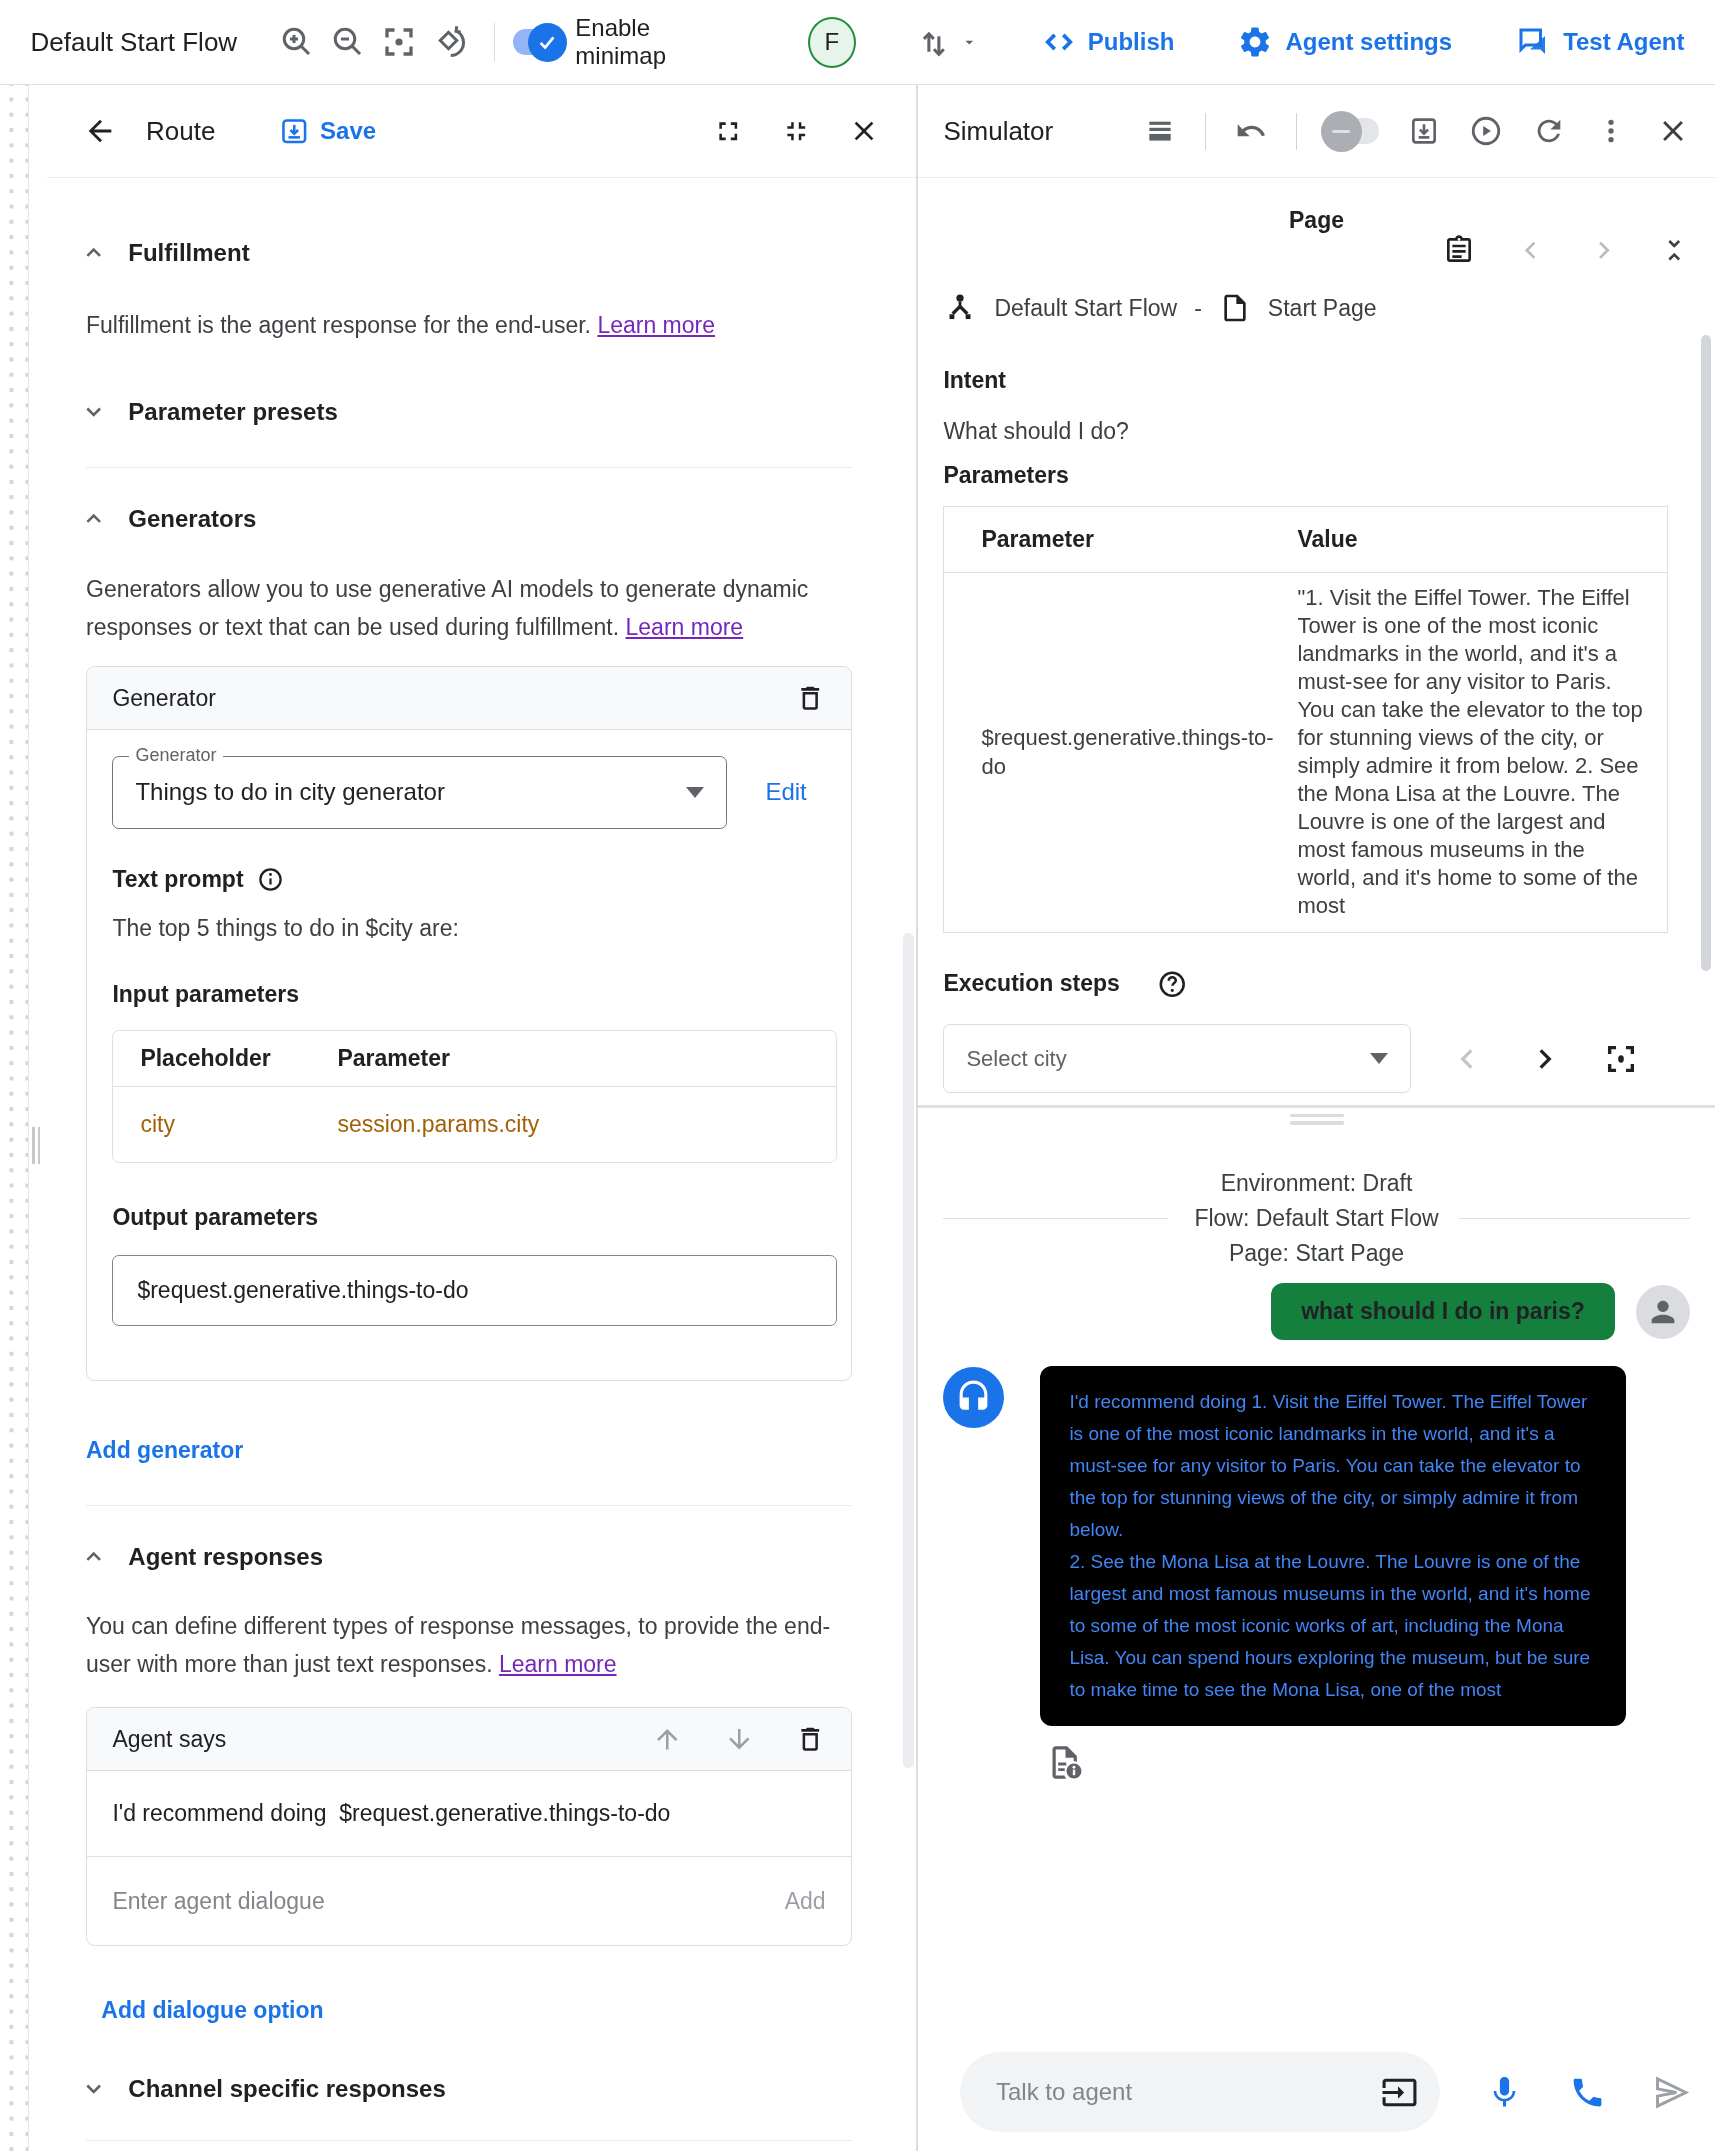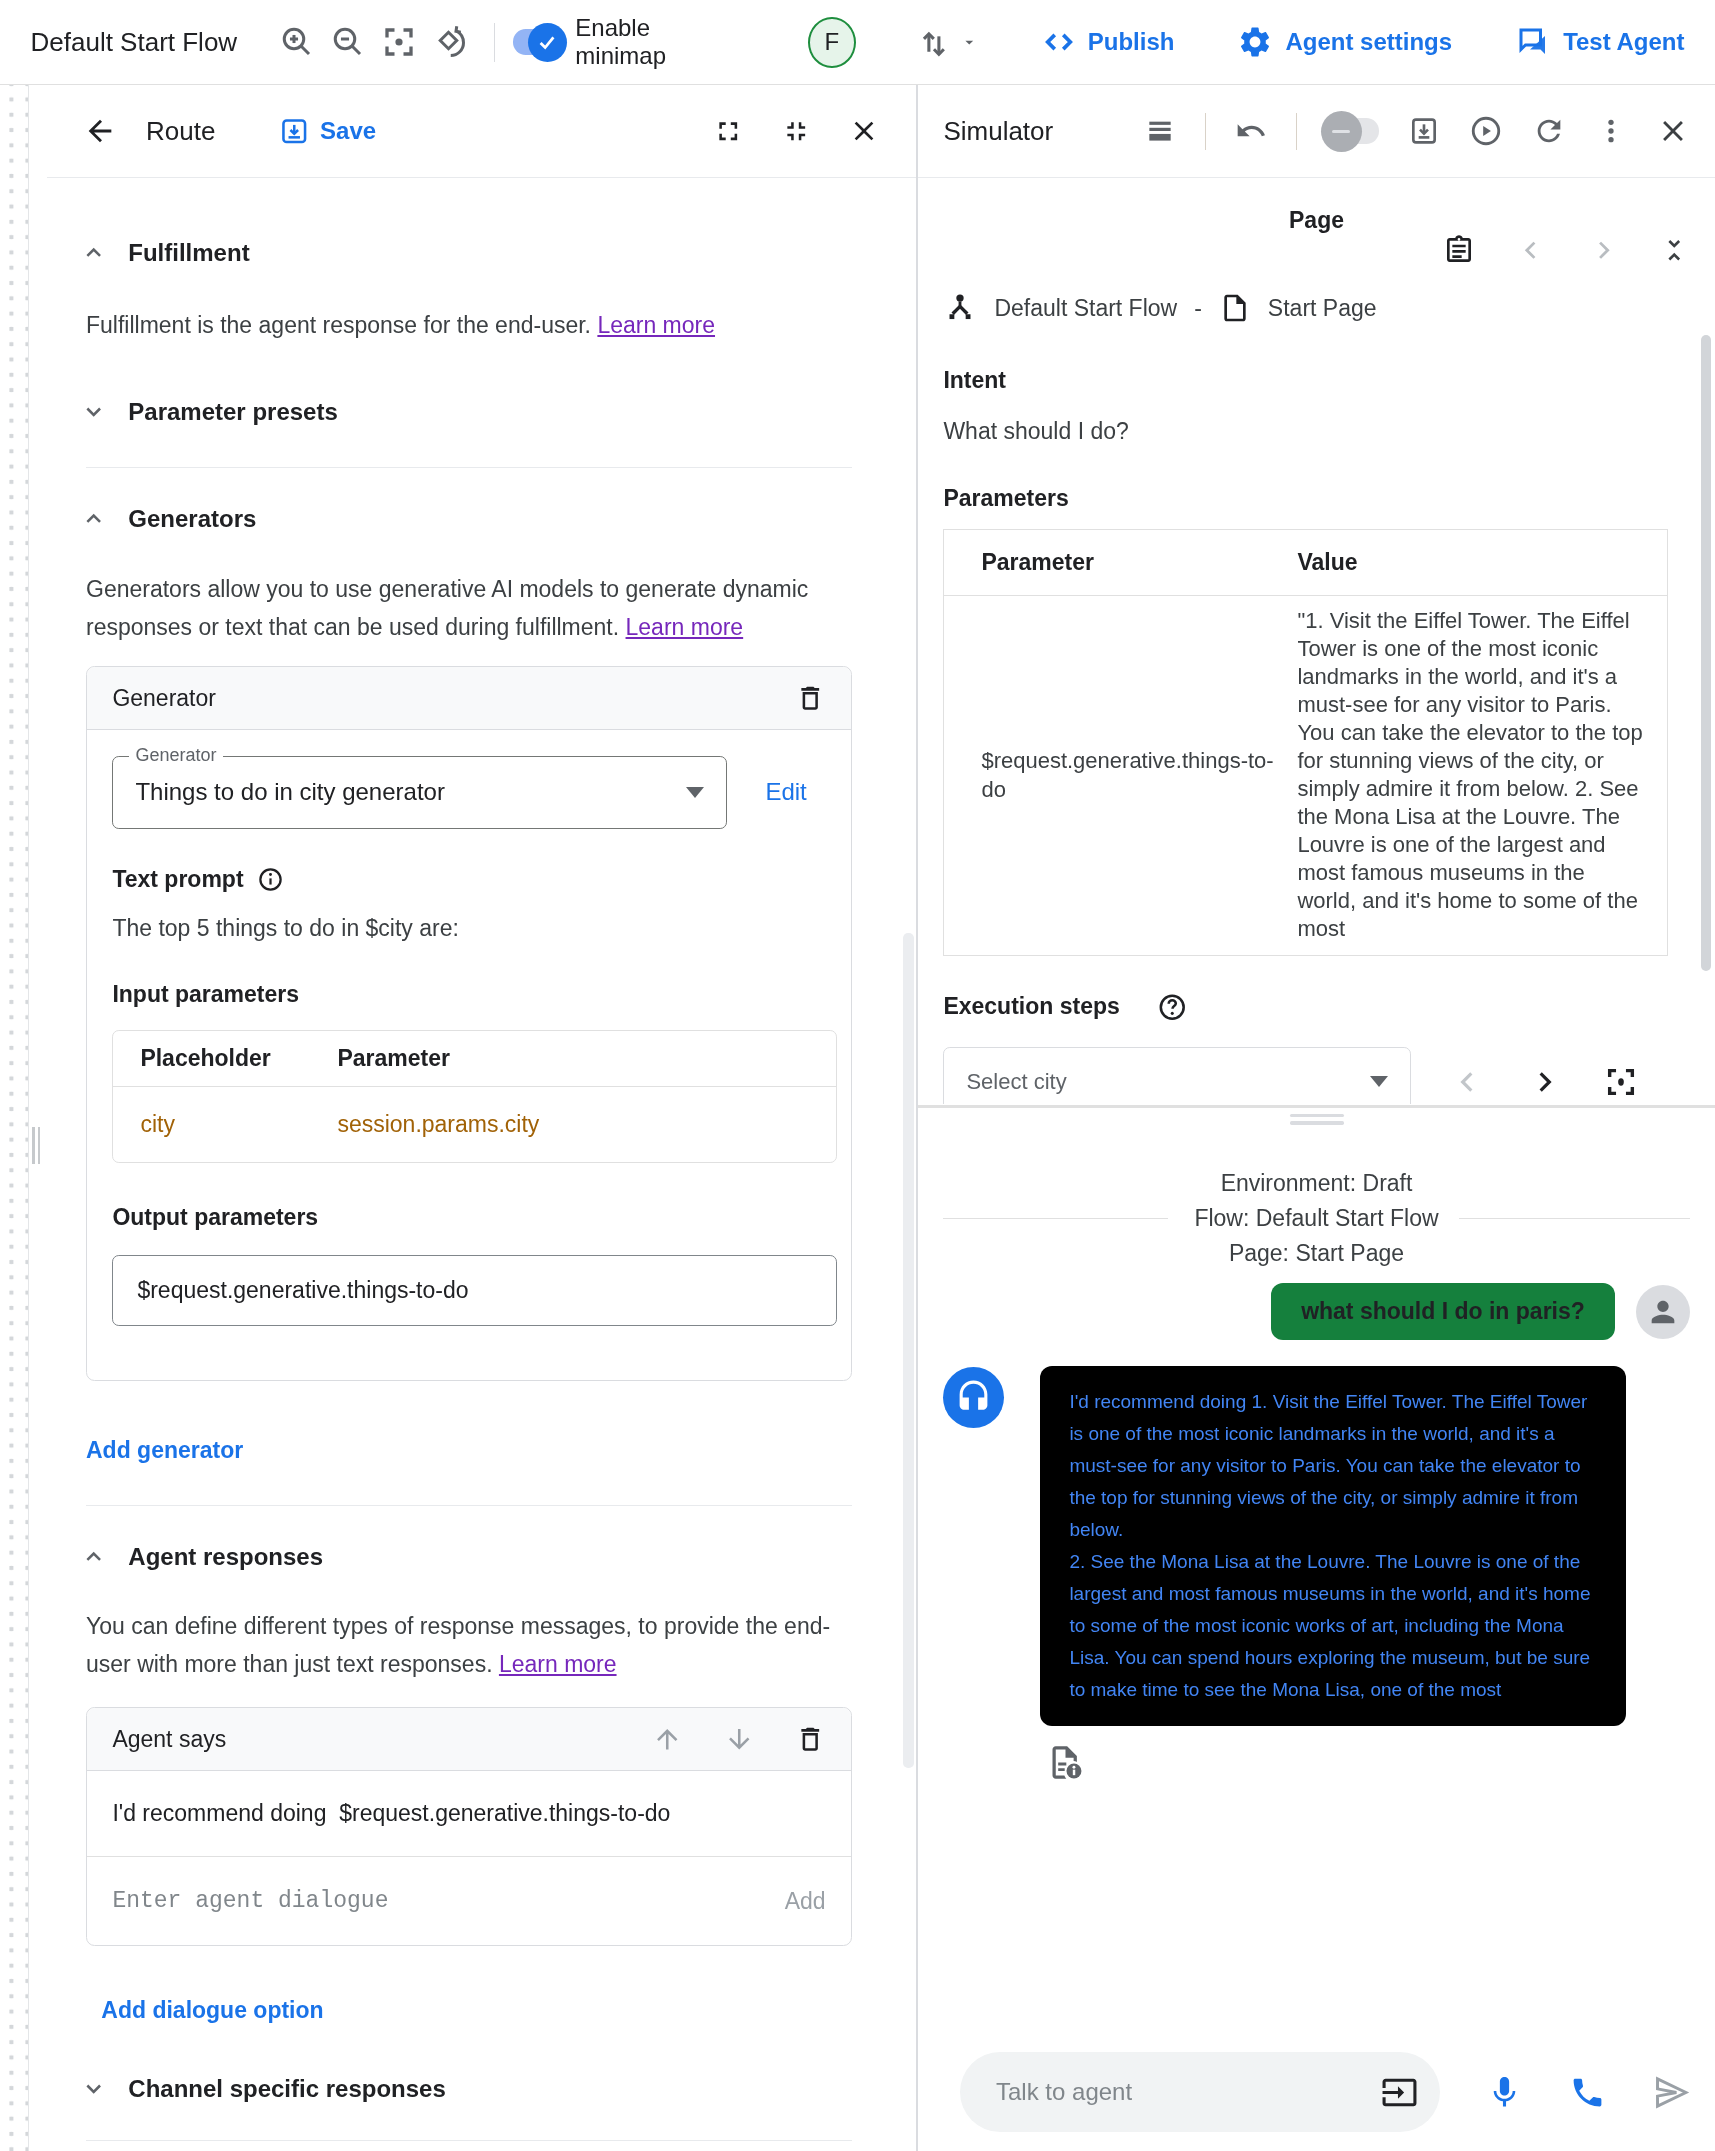--- a/index.html
+++ b/index.html
@@ -79,21 +79,21 @@
   .inp-table .c2 { flex:1; padding-left:27px; }
   .th { font-size:23px; font-weight:700; color:#202124; }
   .td { font-size:23px; color:#a16207; }
 
   .out-box { margin-top:24px; width:725px; height:71px; border:0.8px solid #80868b; border-radius:6.8px;
     display:flex; align-items:center; padding:0 24px; font-size:23px; color:#202124; }
 
   .says-msg { padding:29px 25.4px; font-size:23px; color:#202124; white-space:pre-wrap; border-bottom:0.8px solid #e0e0e0; }
   .dialogue-row { display:flex; align-items:center; padding:0 25.4px; height:88px; }
   .dialogue-input { flex:1; border:none; outline:none; font-size:23px; color:#3b82f6;
-    font-family:Liberation Mono, monospace; background:transparent; }
+    font-family:Liberation Sans, sans-serif; background:transparent; }
   .dialogue-input::placeholder { color:#80868b; }
   .add-disabled { color:#9aa0a6; font-size:23px; }
 
   
   #sim-panel { position:absolute; top:85px; left:917px; right:0; bottom:0; background:#fff;
     border-left:0.8px solid #dadce0; overflow:hidden; }
   #sim-header { height:93px; display:flex; align-items:center; padding:0 25.4px; border-bottom:0.8px solid #e8eaed; }
   #sim-title { font-size:26px; color:#202124; }
   .sh-icons { margin-left:auto; display:flex; align-items:center; gap:29px; color:#5f6368; }
   .sh-divider { width:0.8px; height:37px; background:#d9d2c8; }
@@ -103,21 +103,21 @@
   .toggle-off .minus { width:18.6px; height:3.4px; background:#dfe1e5; border-radius:1.7px; }
 
   #sim-upper { position:absolute; top:93px; left:0; right:0; height:926px; overflow:hidden; padding:29px 25.4px 0; }
   #sim-scroll { position:absolute; right:4.2px; top:157px; width:10.2px; height:636px; border-radius:5.1px; background:#d2d5d9; }
   .sim-label-row { display:flex; align-items:center;flex-direction:column; }
   .sim-label { font-size:23px; font-weight:700; color:#202124; }
   .page-icons { margin-left:auto; display:flex; align-items:center; gap:41px; color:#5f6368; }
   .page-row { display:flex; align-items:center; gap:17px; margin-top:25.4px; font-size:23px; color:#3c4043; }
   .intent-label { margin-top:42px; }
   .intent-value { font-size:23px; color:#3c4043; margin-top:24px; }
-  .params-label { margin-top:40px; }
+  .params-label { margin-top:17px; }
 
   .param-table { margin-top:17px; width:725px; border:0.8px solid #e0e0e0; }
   .param-table .thead { display:flex; height:66px; align-items:center; border-bottom:0.8px solid #e0e0e0; }
   .param-table .c1 { width:353px; padding-left:37px; }
   .param-table .c2 { flex:1; padding-right:22px; }
   .param-table .tbody { display:flex; align-items:center; }
   .param-name { font-size:22px; color:#3c4043; line-height:29px; word-break:break-word; padding-right:8.5px;}
   .param-value { font-size:22px; color:#3c4043; line-height:28px; padding:10.2px 0 12px; }
 
   .exec-row { display:flex; align-items:center; gap:37px; margin-top:36px; }

